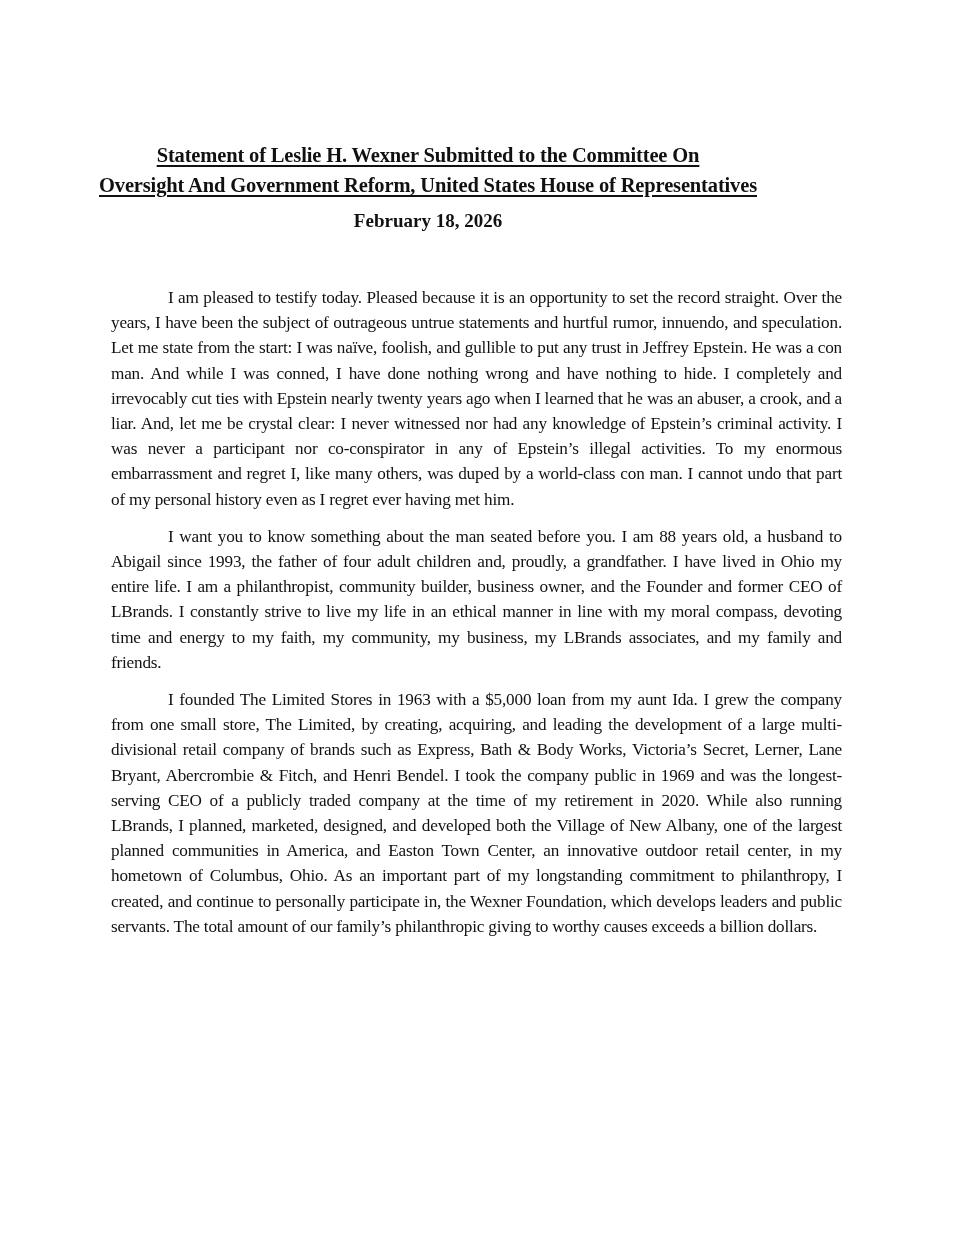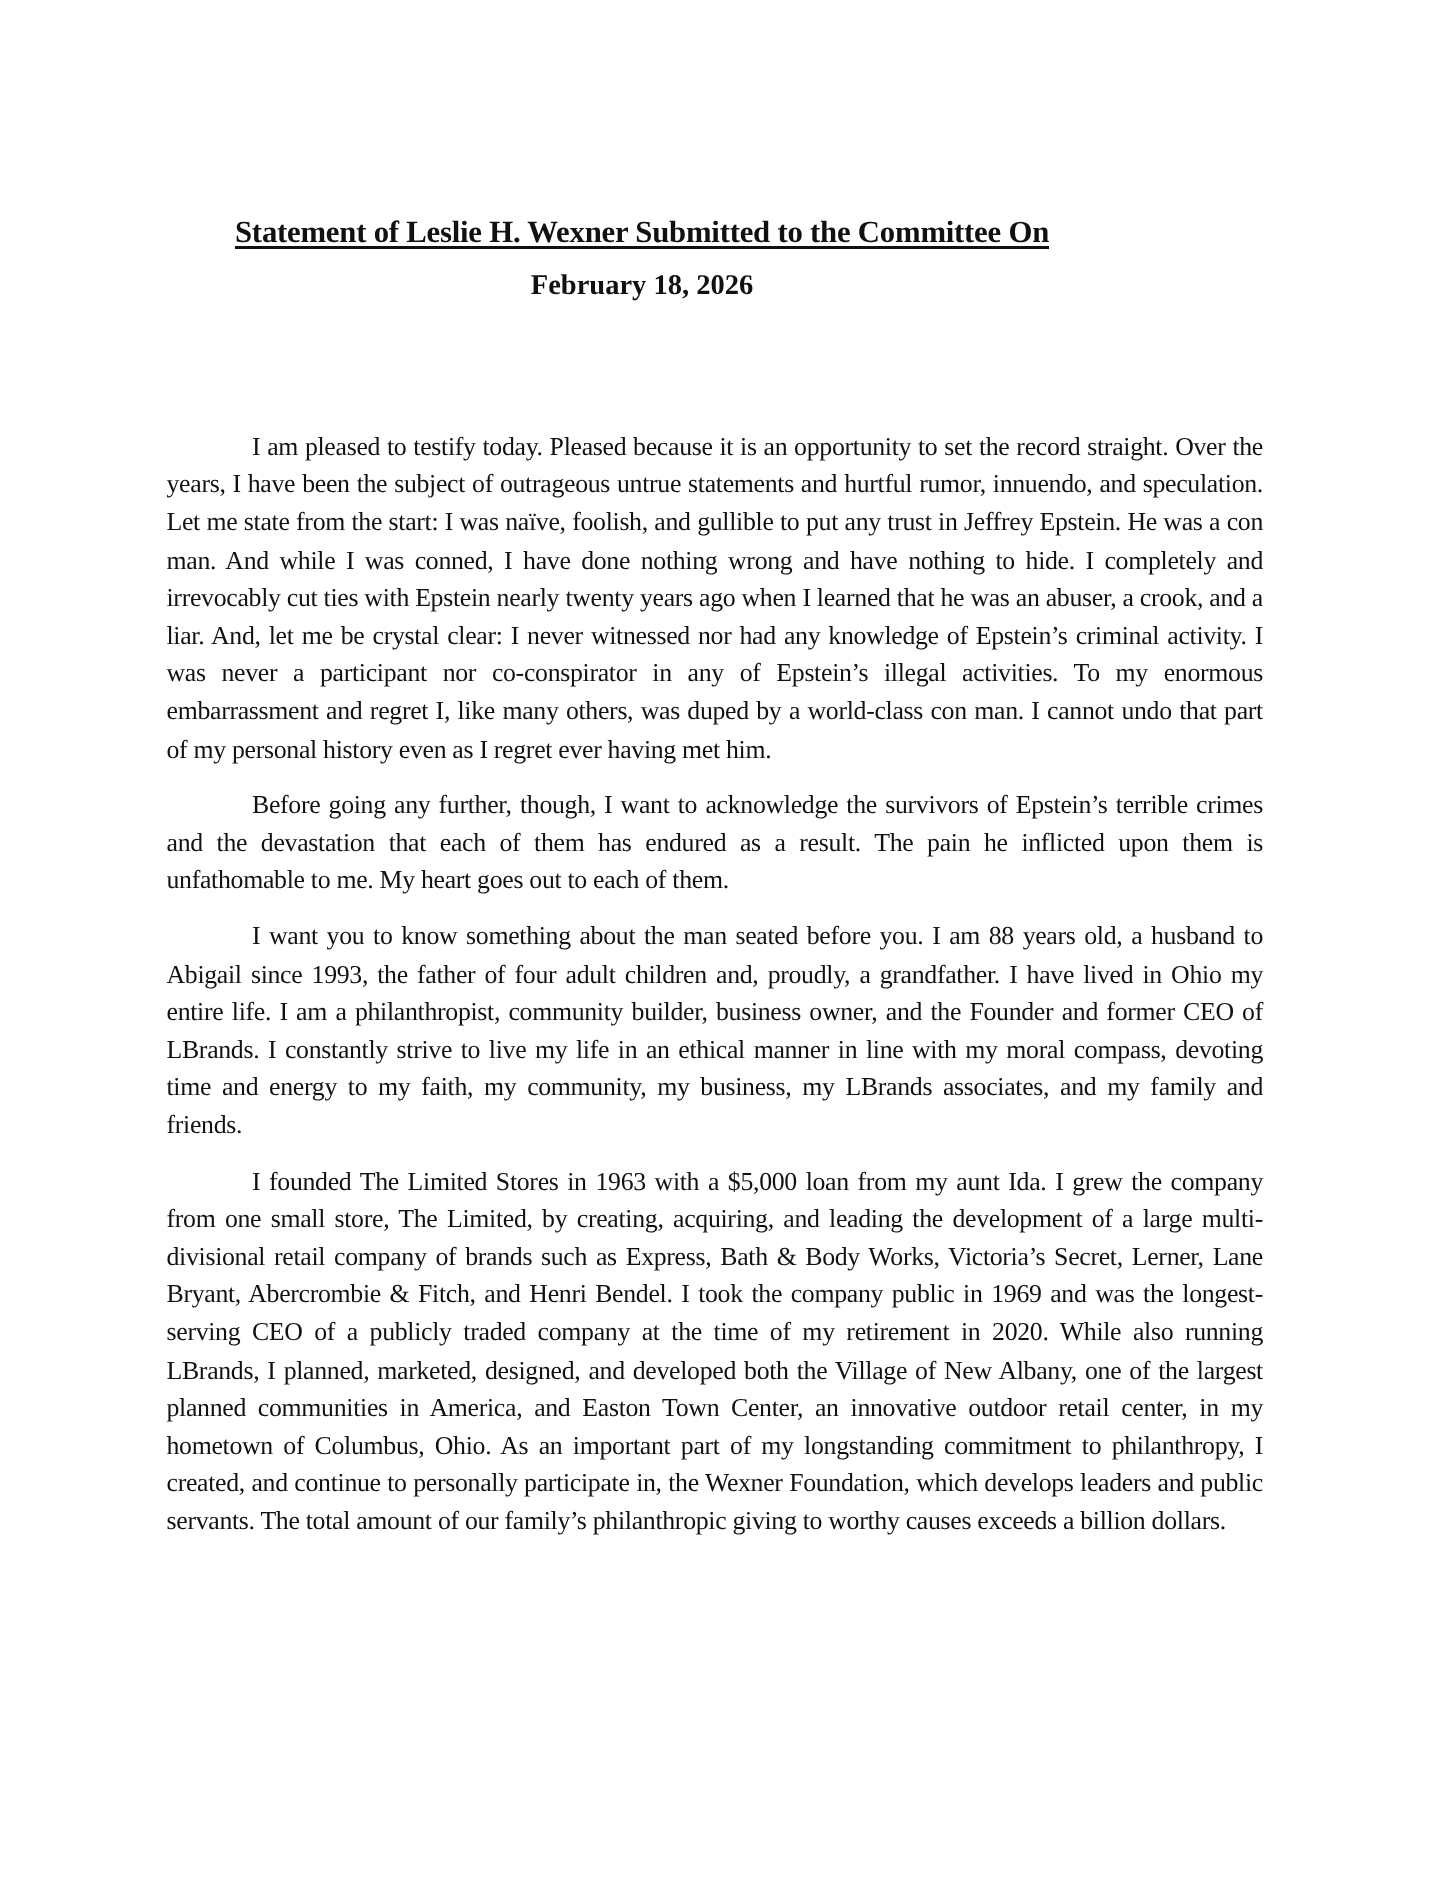--- a/index.html
+++ b/index.html
@@ -60,22 +60,22 @@
       margin: 0 12px 12px 0;
       text-indent: 57px;
     }
   </style>
 </head>
 <body>
 
 <div class="page">
   <div class="header">
     <div class="title-line">Statement of Leslie H. Wexner Submitted to the Committee On</div>
+    <div class="title-line">Oversight And Government Reform, United States House of Representatives</div>
     <div class="date-line">February 18, 2026</div>
   </div>
 
   <div class="body">
     <p>I am pleased to testify today. Pleased because it is an opportunity to set the record straight. Over the years, I have been the subject of outrageous untrue statements and hurtful rumor, innuendo, and speculation. Let me state from the start: I was naïve, foolish, and gullible to put any trust in Jeffrey Epstein. He was a con man. And while I was conned, I have done nothing wrong and have nothing to hide. I completely and irrevocably cut ties with Epstein nearly twenty years ago when I learned that he was an abuser, a crook, and a liar. And, let me be crystal clear: I never witnessed nor had any knowledge of Epstein’s criminal activity. I was never a participant nor co-conspirator in any of Epstein’s illegal activities. To my enormous embarrassment and regret I, like many others, was duped by a world-class con man. I cannot undo that part of my personal history even as I regret ever having met him.</p>
-    <p>Before going any further, though, I want to acknowledge the survivors of Epstein’s terrible crimes and the devastation that each of them has endured as a result. The pain he inflicted upon them is unfathomable to me. My heart goes out to each of them.</p>
     <p>I want you to know something about the man seated before you. I am 88 years old, a husband to Abigail since 1993, the father of four adult children and, proudly, a grandfather. I have lived in Ohio my entire life. I am a philanthropist, community builder, business owner, and the Founder and former CEO of LBrands. I constantly strive to live my life in an ethical manner in line with my moral compass, devoting time and energy to my faith, my community, my business, my LBrands associates, and my family and friends.</p>
     <p>I founded The Limited Stores in 1963 with a $5,000 loan from my aunt Ida. I grew the company from one small store, The Limited, by creating, acquiring, and leading the development of a large multi-divisional retail company of brands such as Express, Bath &amp; Body Works, Victoria’s Secret, Lerner, Lane Bryant, Abercrombie &amp; Fitch, and Henri Bendel. I took the company public in 1969 and was the longest-serving CEO of a publicly traded company at the time of my retirement in 2020. While also running LBrands, I planned, marketed, designed, and developed both the Village of New Albany, one of the largest planned communities in America, and Easton Town Center, an innovative outdoor retail center, in my hometown of Columbus, Ohio. As an important part of my longstanding commitment to philanthropy, I created, and continue to personally participate in, the Wexner Foundation, which develops leaders and public servants. The total amount of our family’s philanthropic giving to worthy causes exceeds a billion dollars.</p>
   </div>
 </div>
 
 </body></html>

